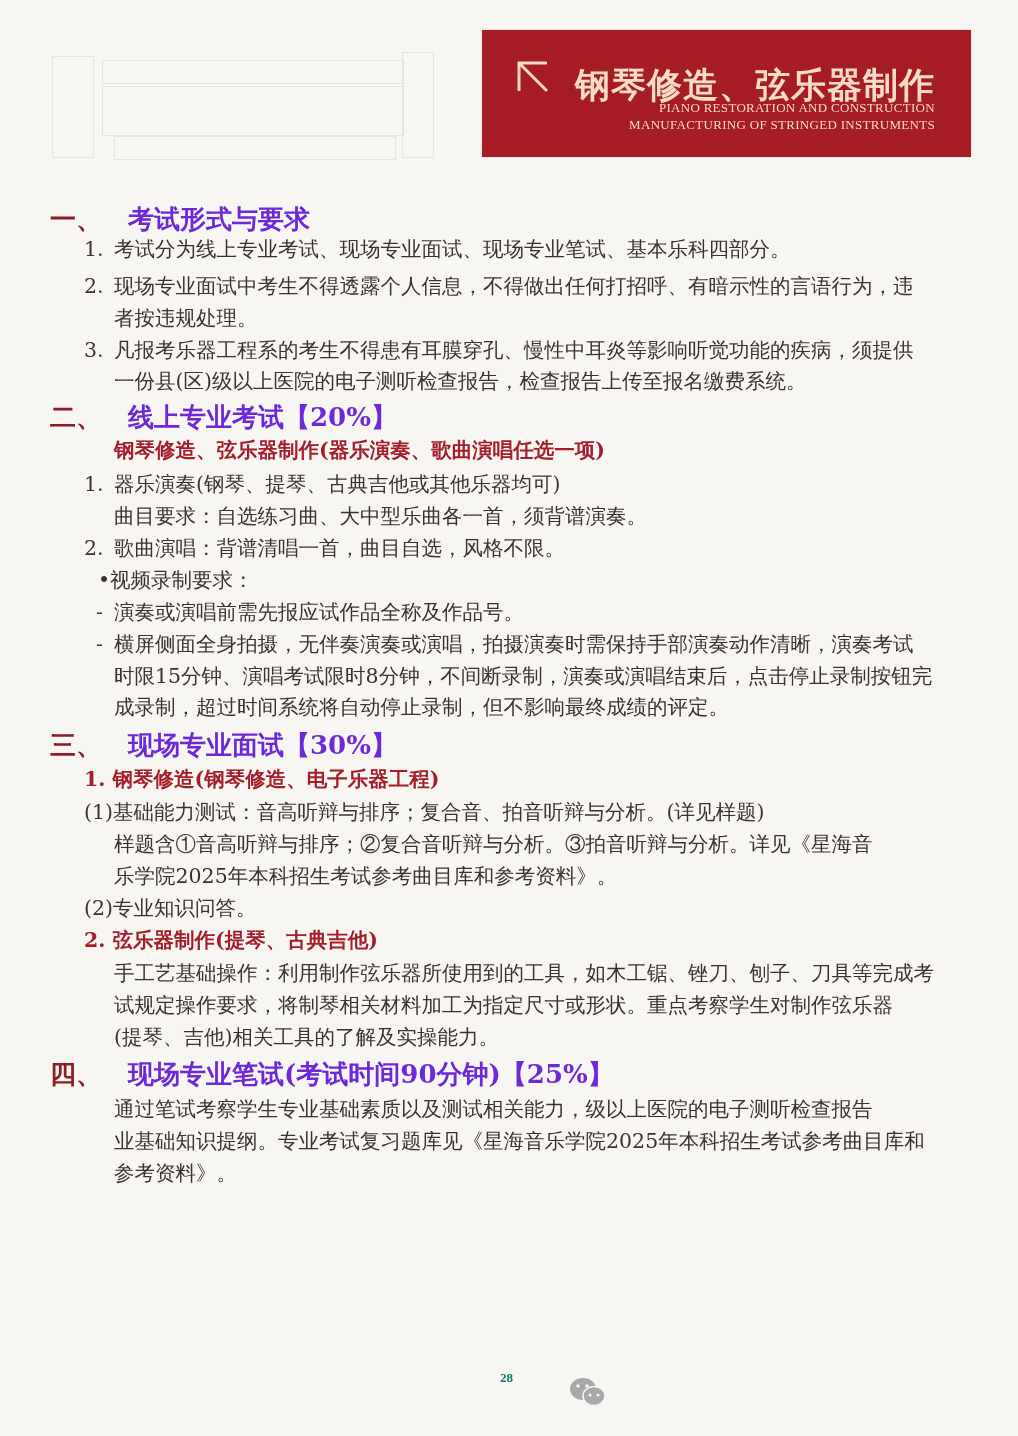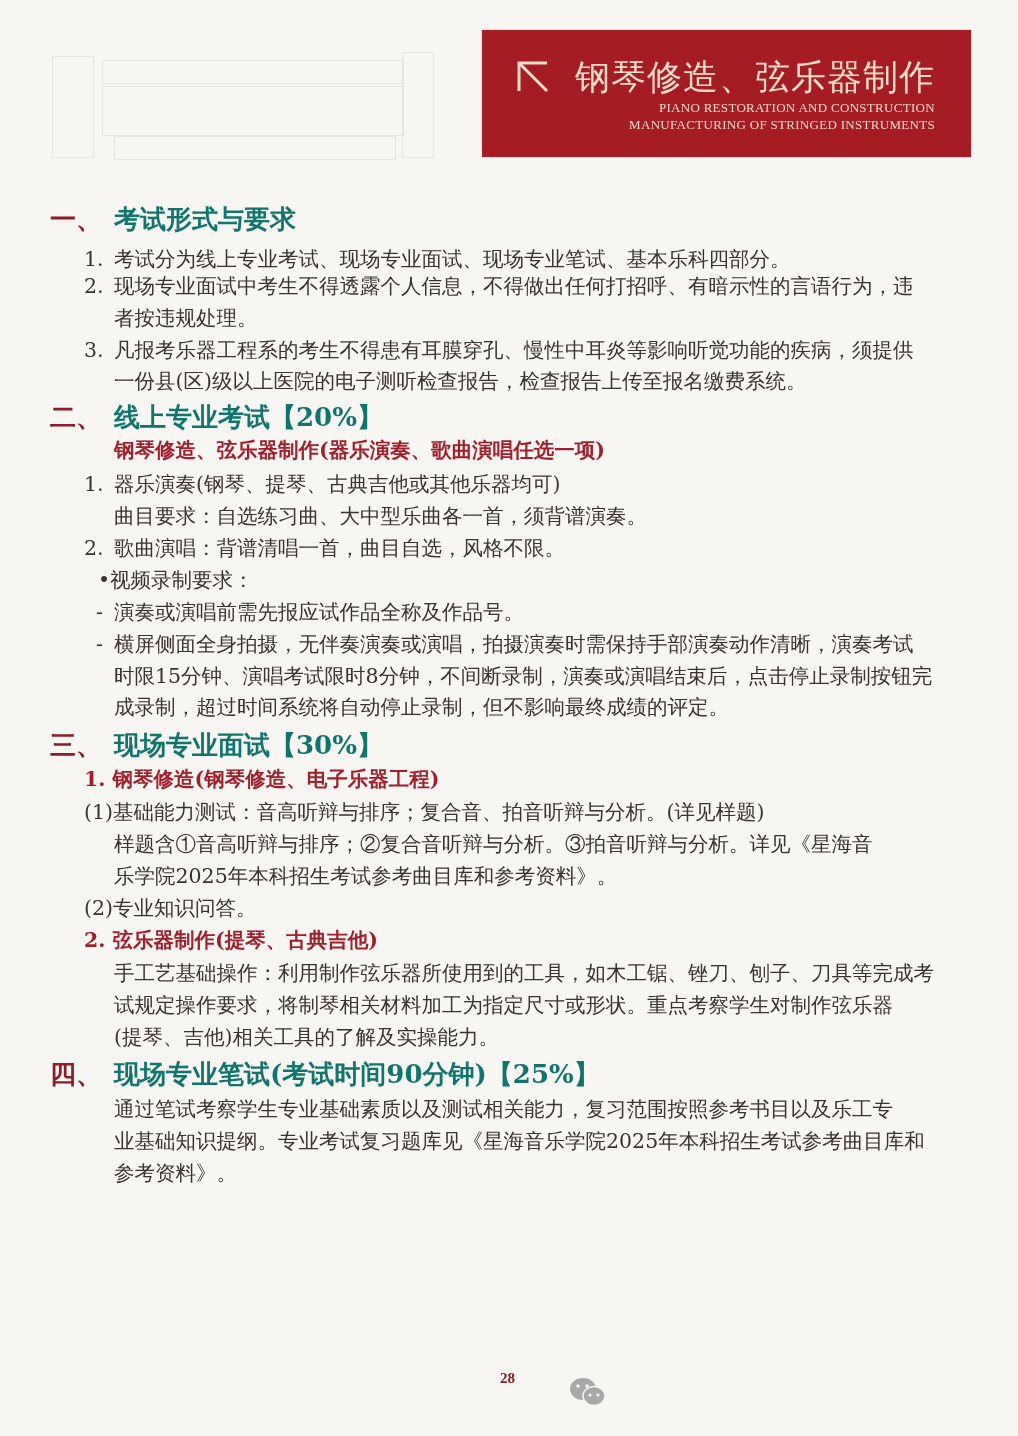--- a/index.html
+++ b/index.html
@@ -17,40 +17,40 @@
   .bg-building .block { position: absolute; border: 1px solid #999; }
   .header-banner {
     position: absolute; left: 482px; top: 30px; width: 489px; height: 127px;
     background: #a51c22;
     box-shadow: 0 0 2px rgba(0,0,0,0.2);
   }
   .header-arrow {
     position: absolute; left: 34px; top: 30px; width: 34px; height: 34px;
   }
   .header-title {
-    position: absolute; right: 36px; top: 24px;
-    font-size: 35px; font-weight: normal; color: #f6dcc8; letter-spacing: 1px;
+    position: absolute; right: 36px; top: 32px;
+    font-size: 35px; font-weight: bold; color: #f6dcc8; letter-spacing: 1px;
     white-space: nowrap;
     margin-left: 31px;
   }
   .header-sub {
     position: absolute; right: 36px; font-size: 13px; color: #f6dcc8;
     font-family: "Liberation Serif", serif; letter-spacing: 0.3px; white-space: nowrap; text-align: center;
   }
   .header-sub.l1 { top: 70px; }
   .header-sub.l2 { top: 87px; }
 
   .content { position: absolute; left: 0; top: 0; width: 1018px; }
   .line { position: absolute; white-space: nowrap; font-size: 20.5px; line-height: 28px; }
-  .sec-title { font-size: 26px; font-weight: bold; color: #0f766e; line-height: 34px; }
+  .sec-title { font-size: 26px; font-weight: bold; color: #6d28d9; line-height: 34px; margin-left: 14px; }
   .sec-num { position: absolute; left: 50px; color: #8e1b26; font-size: 26px; font-weight: bold; line-height: 34px; }
   .sub-red { color: #a31e2a; font-weight: bold; font-size: 20.5px; }
   .num { display: inline-block; width: 30px; }
   .page-number {
-    position: absolute; left: 500px; top: 1370px; font-size: 15px; font-weight: bold; color: #7f1d1d;
+    position: absolute; left: 500px; top: 1370px; font-size: 13px; font-weight: bold; color: #0f766e;
     font-family: "Liberation Serif", serif;
   }
   .watermark {
     position: absolute; left: 568px; top: 1372px; height: 40px;
     display: flex; align-items: center; gap: 8px;
     font-family: "DejaVu Sans", sans-serif; font-size: 25px; color: #9a9a9a;
   }
   .wechat-icon { width: 40px; height: 32px; position: relative; }
 </style>
 </head>
@@ -72,21 +72,21 @@
   <div class="header-title">钢琴修造、弦乐器制作</div>
   <div class="header-sub l1">PIANO RESTORATION AND CONSTRUCTION</div>
   <div class="header-sub l2">MANUFACTURING OF STRINGED INSTRUMENTS</div>
 </div>
 
 <div class="content">
 
   <div class="sec-num" style="top:202px;">一、</div>
   <div class="line sec-title" style="left:114px;top:202px;">考试形式与要求</div>
 
-  <div class="line" style="left:84px;top:245px;">
+  <div class="line" style="left:84px;top:235px;">
     <span class="num">1.</span><span>考试分为线上专业考试、现场专业面试、现场专业笔试、基本乐科四部分。</span>
   </div>
   <div class="line" style="left:84px;top:272px;">
     <span class="num">2.</span><span>现场专业面试中考生不得透露个人信息，不得做出任何打招呼、有暗示性的言语行为，违</span>
   </div>
   <div class="line" style="left:114px;top:304px;text-align:center;">者按违规处理。</div>
   <div class="line" style="left:84px;top:336px;">
     <span class="num">3.</span><span>凡报考乐器工程系的考生不得患有耳膜穿孔、慢性中耳炎等影响听觉功能的疾病，须提供</span>
   </div>
   <div class="line" style="left:114px;top:367px;">一份县(区)级以上医院的电子测听检查报告，检查报告上传至报名缴费系统。</div>
@@ -128,21 +128,21 @@
     <span>(2)</span><span>专业知识问答。</span>
   </div>
 
   <div class="line sub-red" style="left:84px;top:926px;">2. 弦乐器制作(提琴、古典吉他)</div>
   <div class="line" style="left:114px;top:959px;">手工艺基础操作：利用制作弦乐器所使用到的工具，如木工锯、锉刀、刨子、刀具等完成考</div>
   <div class="line" style="left:114px;top:991px;">试规定操作要求，将制琴相关材料加工为指定尺寸或形状。重点考察学生对制作弦乐器</div>
   <div class="line" style="left:114px;top:1023px;">(提琴、吉他)相关工具的了解及实操能力。</div>
 
   <div class="sec-num" style="top:1057px;">四、</div>
   <div class="line sec-title" style="left:114px;top:1057px;">现场专业笔试(考试时间90分钟)【25%】</div>
-  <div class="line" style="left:114px;top:1095px;">通过笔试考察学生专业基础素质以及测试相关能力，复习范围按照参考书目以及乐工专</div>
+  <div class="line" style="left:114px;top:1095px;">通过笔试考察学生专业基础素质以及测试相关能力，级以上医院的电子测听检查报告</div>
   <div class="line" style="left:114px;top:1127px;">业基础知识提纲。专业考试复习题库见《星海音乐学院2025年本科招生考试参考曲目库和</div>
   <div class="line" style="left:114px;top:1159px;">参考资料》。</div>
 </div>
 
 <div class="page-number">28</div>
 <div class="watermark">
   <svg class="wechat-icon" viewBox="0 0 40 32">
     <ellipse cx="15" cy="13" rx="13" ry="11" fill="#a8a8a8"></ellipse>
     <ellipse cx="26" cy="20" rx="11" ry="9.5" fill="#a8a8a8" stroke="#f8f6f2" stroke-width="1.5"></ellipse>
     <circle cx="10" cy="10" r="1.8" fill="#f8f6f2"></circle>

